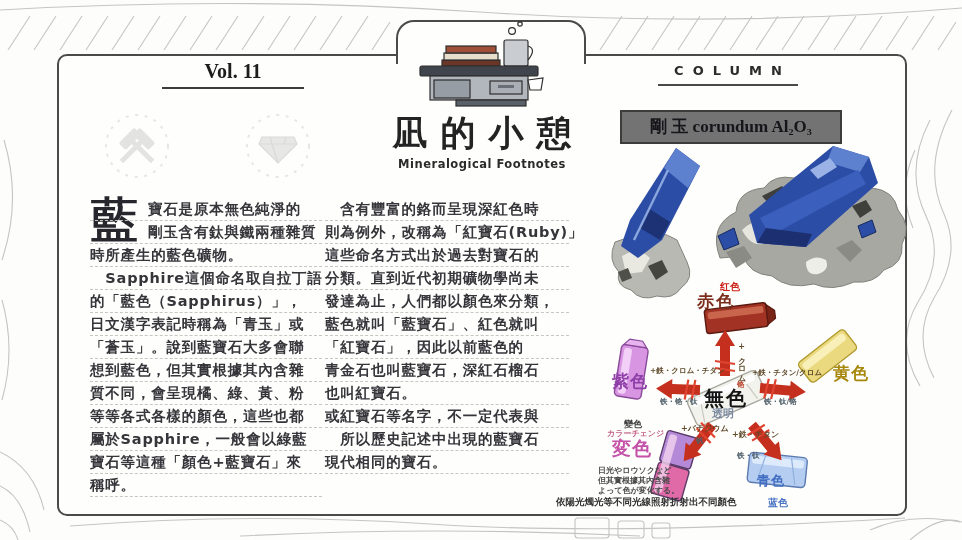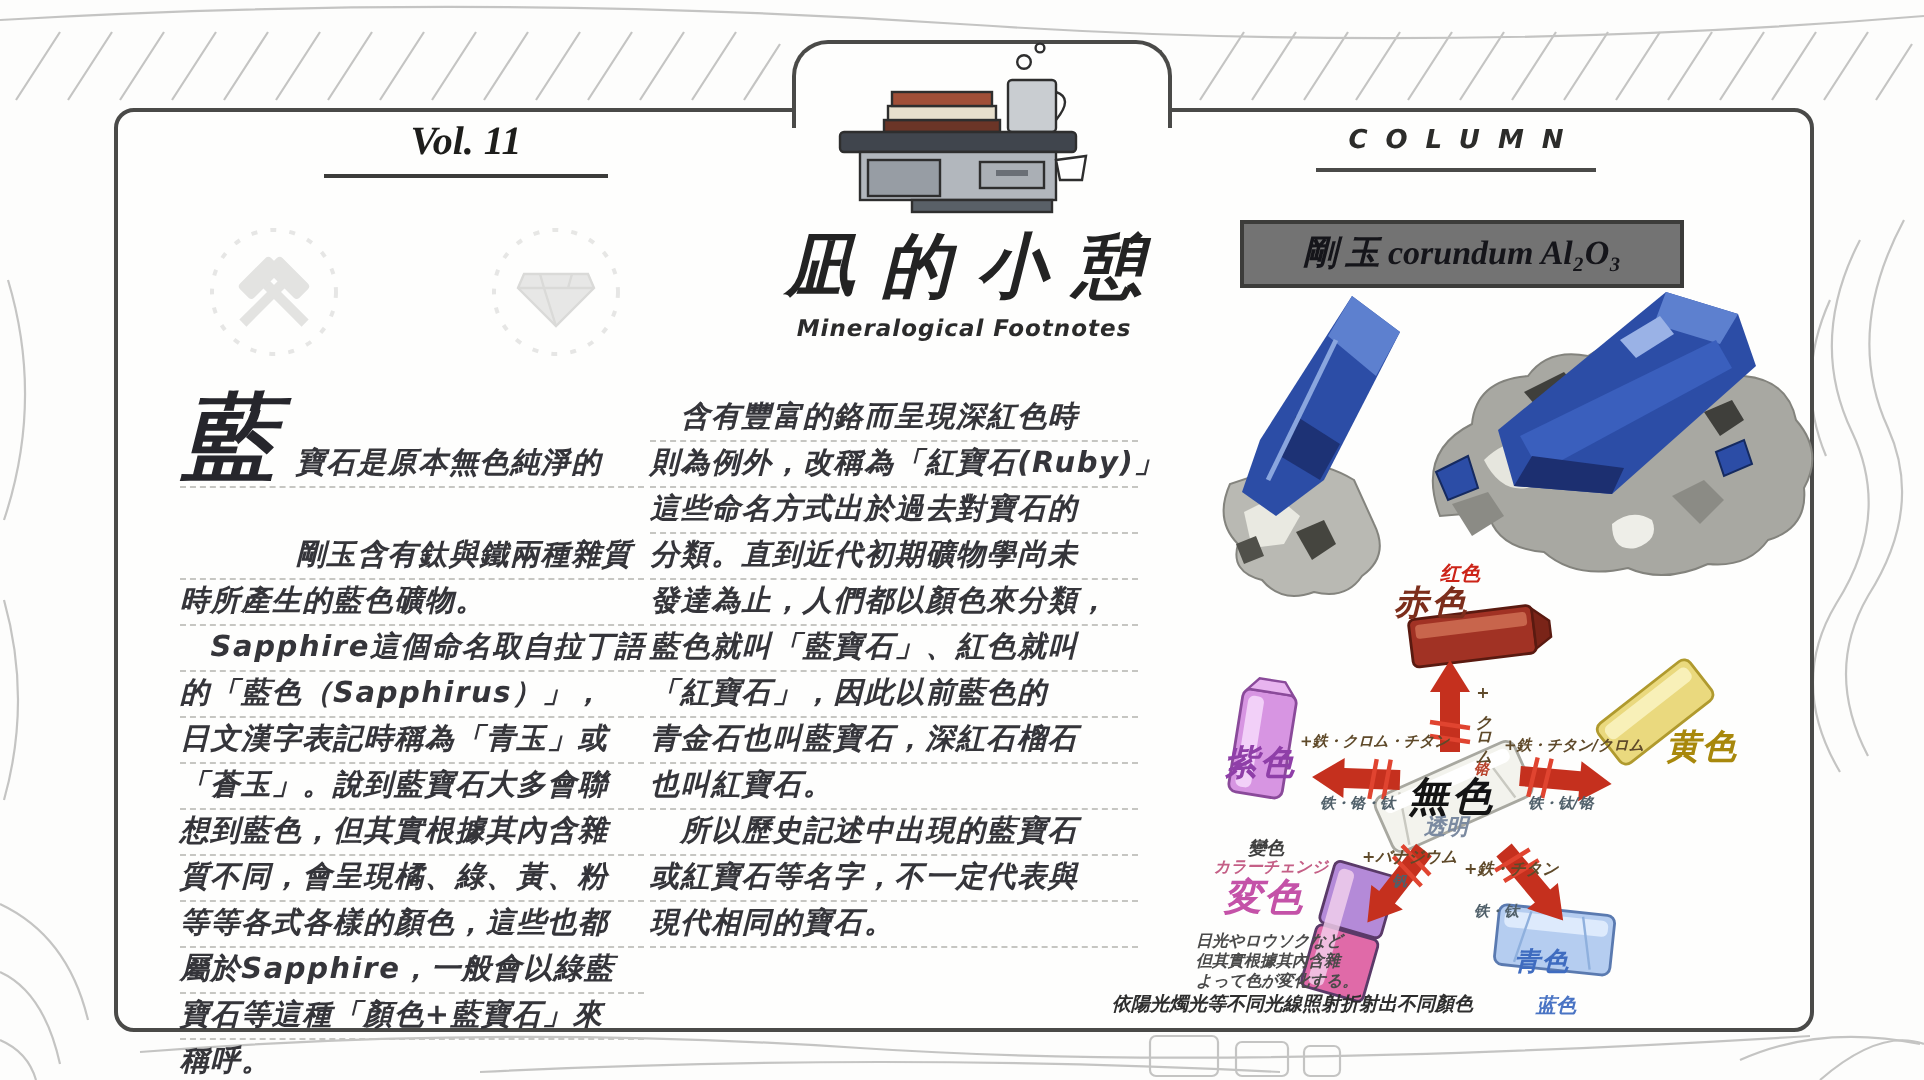--- a/index.html
+++ b/index.html
@@ -1,17 +1,17 @@
 <!DOCTYPE html>
 <html><head>
 <meta charset="utf-8">
 <style>
   html,body{margin:0;padding:0;background:#ffffff;}
   #stage{position:relative;width:962px;height:540px;overflow:hidden;
-         background:#fdfdfc;font-family:"DejaVu Sans","Liberation Sans",sans-serif;font-style:italic;}
+         background:#fdfdfc;font-family:"DejaVu Sans","Liberation Sans",sans-serif;}
   .abs{position:absolute;}
   svg{display:block;}
 
   
   #card{left:57px;top:54px;width:846px;height:458px;background:#fefefd;
         border:2px solid #4a4a48;border-radius:10px;z-index:1;}
   #arch{left:396px;top:20px;width:186px;height:42px;background:#fefefd;
         border:2px solid #4a4a48;border-bottom:none;border-radius:18px 18px 0 0;z-index:2;}
 
   
@@ -31,21 +31,21 @@
        font-size:17px;font-weight:bold;color:#15151a;}
   #page-title{left:345px;top:110px;width:274px;text-align:center;font-size:35px;font-weight:bold;
        letter-spacing:13px;text-indent:13px;color:#232323;}
   #page-subtitle{left:345px;top:157px;width:274px;text-align:center;font-size:11.5px;font-weight:bold;
        letter-spacing:.5px;color:#2b2b2b;}
 
   
   .col .line{height:22px;line-height:22px;border-bottom:1px dashed #c6c6c2;
        font-size:14.5px;font-weight:bold;letter-spacing:.8px;color:#35353a;white-space:nowrap;}
   #col-left{left:90px;top:198px;width:232px;}
-  #col-left .indent{padding-left:58px;margin-top:23px;}
+  #col-left .indent{padding-left:58px;}
   #dropcap{left:91px;top:196px;font-size:47px;font-weight:bold;color:#26262c;line-height:47px;}
   #col-mid{left:325px;top:198px;width:244px;}
 
   
   .dlbl{font-weight:bold;white-space:nowrap;}
   #lbl-red-sub{left:720px;top:280px;font-size:10px;color:#cc2418;}
   #lbl-red{left:697px;top:290px;font-size:17px;letter-spacing:2px;color:#7c2e1c;}
   #lbl-purple{left:600px;top:370px;font-size:17px;letter-spacing:1px;color:#8f3fa8;margin-left:12px;}
   #lbl-yellow{left:833px;top:362px;font-size:17px;letter-spacing:1px;color:#a8880c;}
   #lbl-center{left:704px;top:385px;font-size:20px;letter-spacing:2px;color:#141414;}
@@ -245,22 +245,22 @@
   <div id="col-mid" class="abs txt col">
     <div class="line">　含有豐富的鉻而呈現深紅色時</div>
     <div class="line">則為例外，改稱為「紅寶石(Ruby)」</div>
     <div class="line">這些命名方式出於過去對寶石的</div>
     <div class="line">分類。直到近代初期礦物學尚未</div>
     <div class="line">發達為止，人們都以顏色來分類，</div>
     <div class="line">藍色就叫「藍寶石」、紅色就叫</div>
     <div class="line">「紅寶石」，因此以前藍色的</div>
     <div class="line">青金石也叫藍寶石，深紅石榴石</div>
     <div class="line">也叫紅寶石。</div>
+    <div class="line">或紅寶石等名字，不一定代表與</div>
     <div class="line">　所以歷史記述中出現的藍寶石</div>
-    <div class="line">或紅寶石等名字，不一定代表與</div>
     <div class="line">現代相同的寶石。</div>
   </div>
 
   <div id="lbl-red-sub" class="abs txt dlbl">红色</div>
   <div id="lbl-red" class="abs txt dlbl">赤色</div>
   <div id="lbl-purple" class="abs txt dlbl">紫色</div>
   <div id="lbl-yellow" class="abs txt dlbl">黄色</div>
   <div id="lbl-center" class="abs txt dlbl">無色</div>
   <div id="lbl-center-sub" class="abs txt dlbl">透明</div>
   <div id="lbl-change-hd" class="abs txt dlbl">變色</div>

